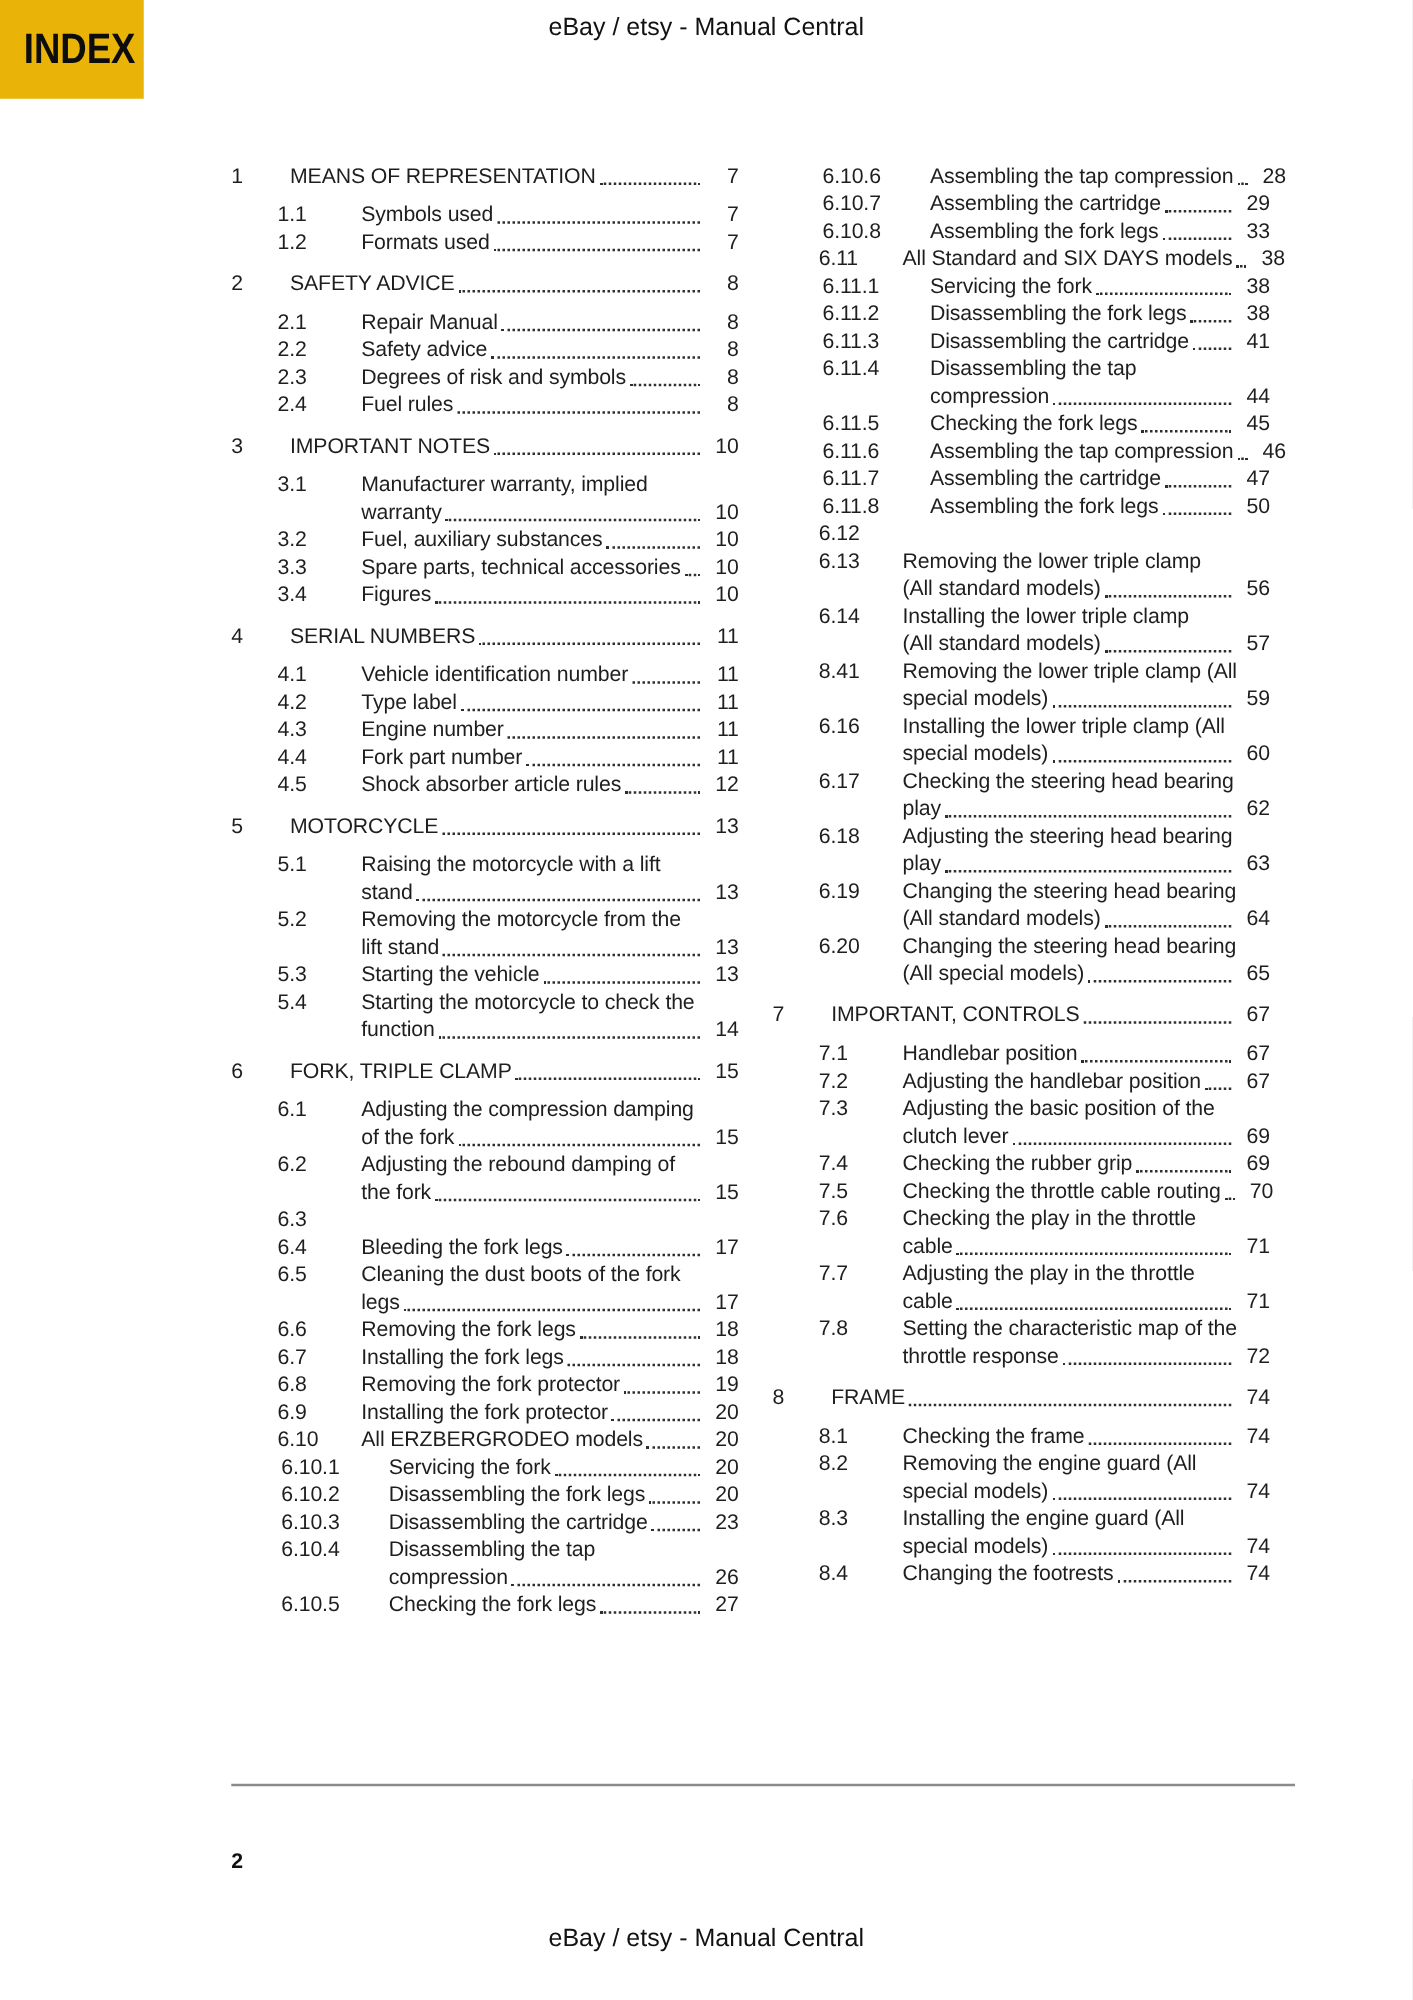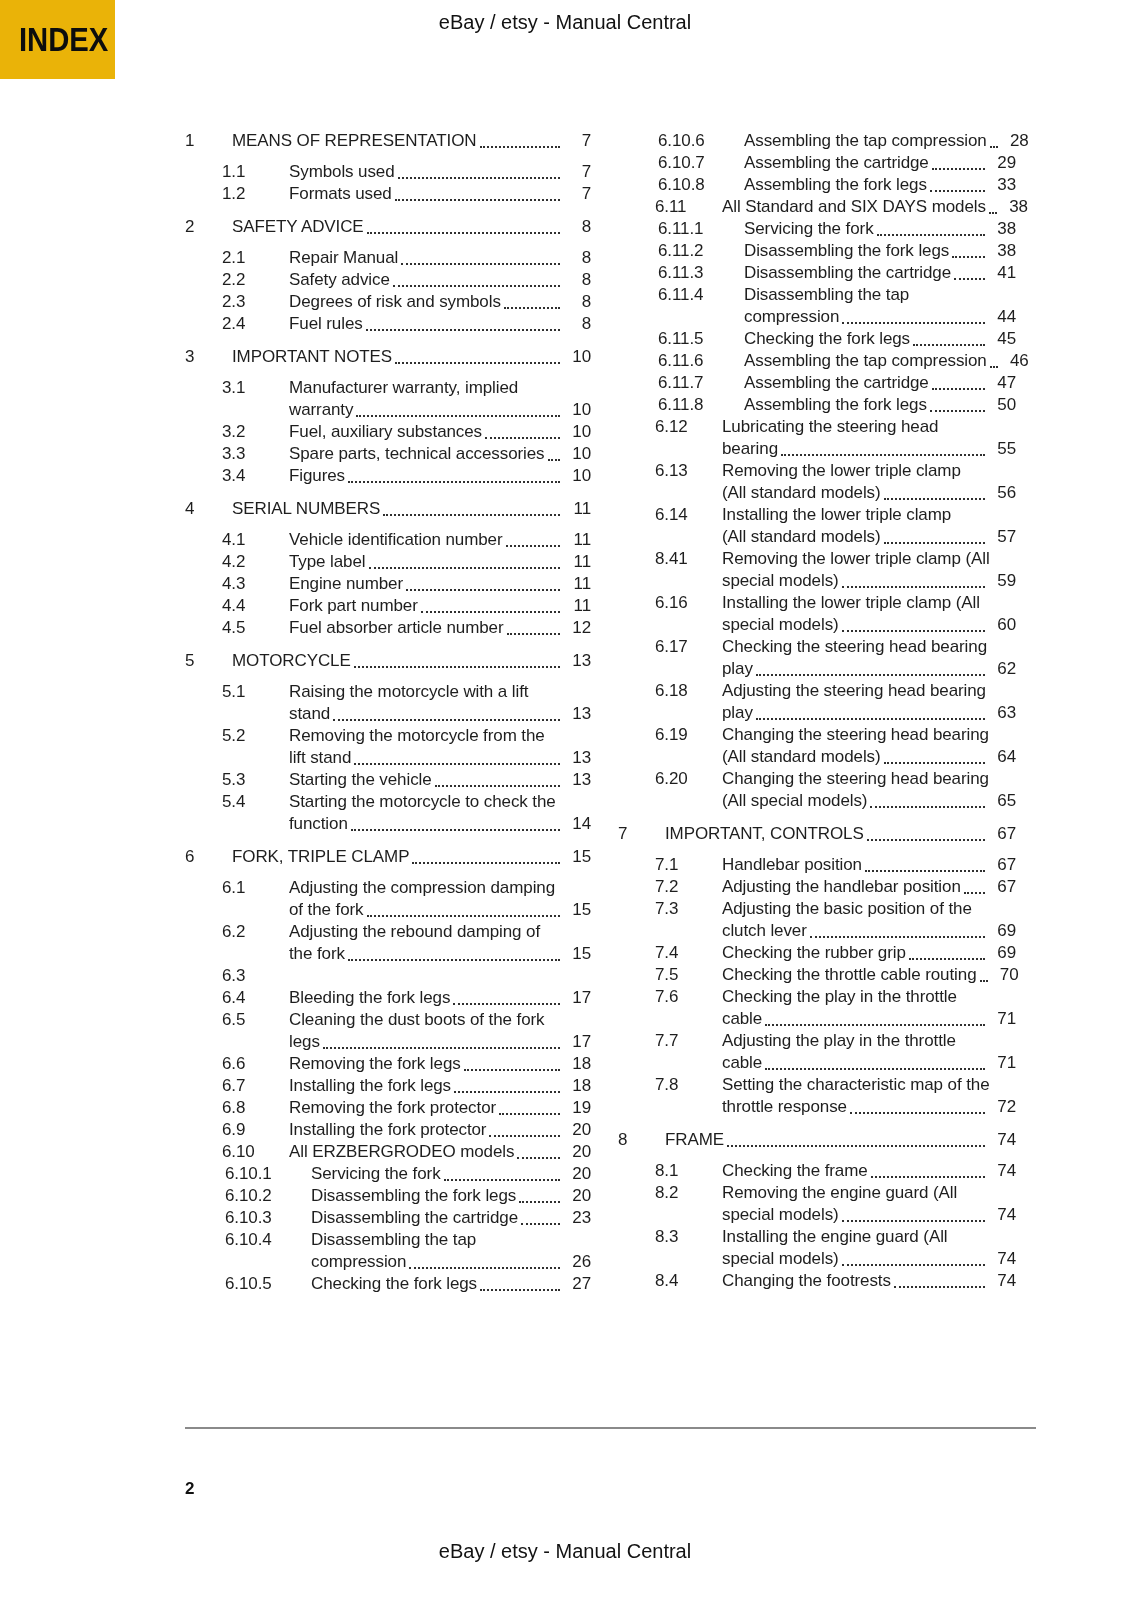--- a/index.html
+++ b/index.html
@@ -266,21 +266,21 @@
               <span class="t">Fork part number</span>
               <span class="dots"></span>
               <span class="pg">11</span>
             </div>
           </div>
         </div>
         <div class="entry lvl2">
           <span class="num">4.5</span>
           <div class="body">
             <div class="line last">
-              <span class="t">Fuel absorber article number</span>
+              <span class="t">Shock absorber article rules</span>
               <span class="dots"></span>
               <span class="pg">12</span>
             </div>
           </div>
         </div>
         <div class="entry lvl1">
           <span class="num">5</span>
           <div class="body">
             <div class="line last">
               <span class="t">MOTORCYCLE</span>
@@ -607,28 +607,20 @@
           <div class="body">
             <div class="line last">
               <span class="t">Assembling the fork legs</span>
               <span class="dots"></span>
               <span class="pg">50</span>
             </div>
           </div>
         </div>
         <div class="entry lvl2">
           <span class="num">6.12</span>
-          <div class="body">
-            <div class="line"><span class="t">Lubricating the steering head</span></div>
-            <div class="line last">
-              <span class="t">bearing</span>
-              <span class="dots"></span>
-              <span class="pg">55</span>
-            </div>
-          </div>
         </div>
         <div class="entry lvl2">
           <span class="num">6.13</span>
           <div class="body">
             <div class="line"><span class="t">Removing the lower triple clamp</span></div>
             <div class="line last">
               <span class="t">(All standard models)</span>
               <span class="dots"></span>
               <span class="pg">56</span>
             </div>

